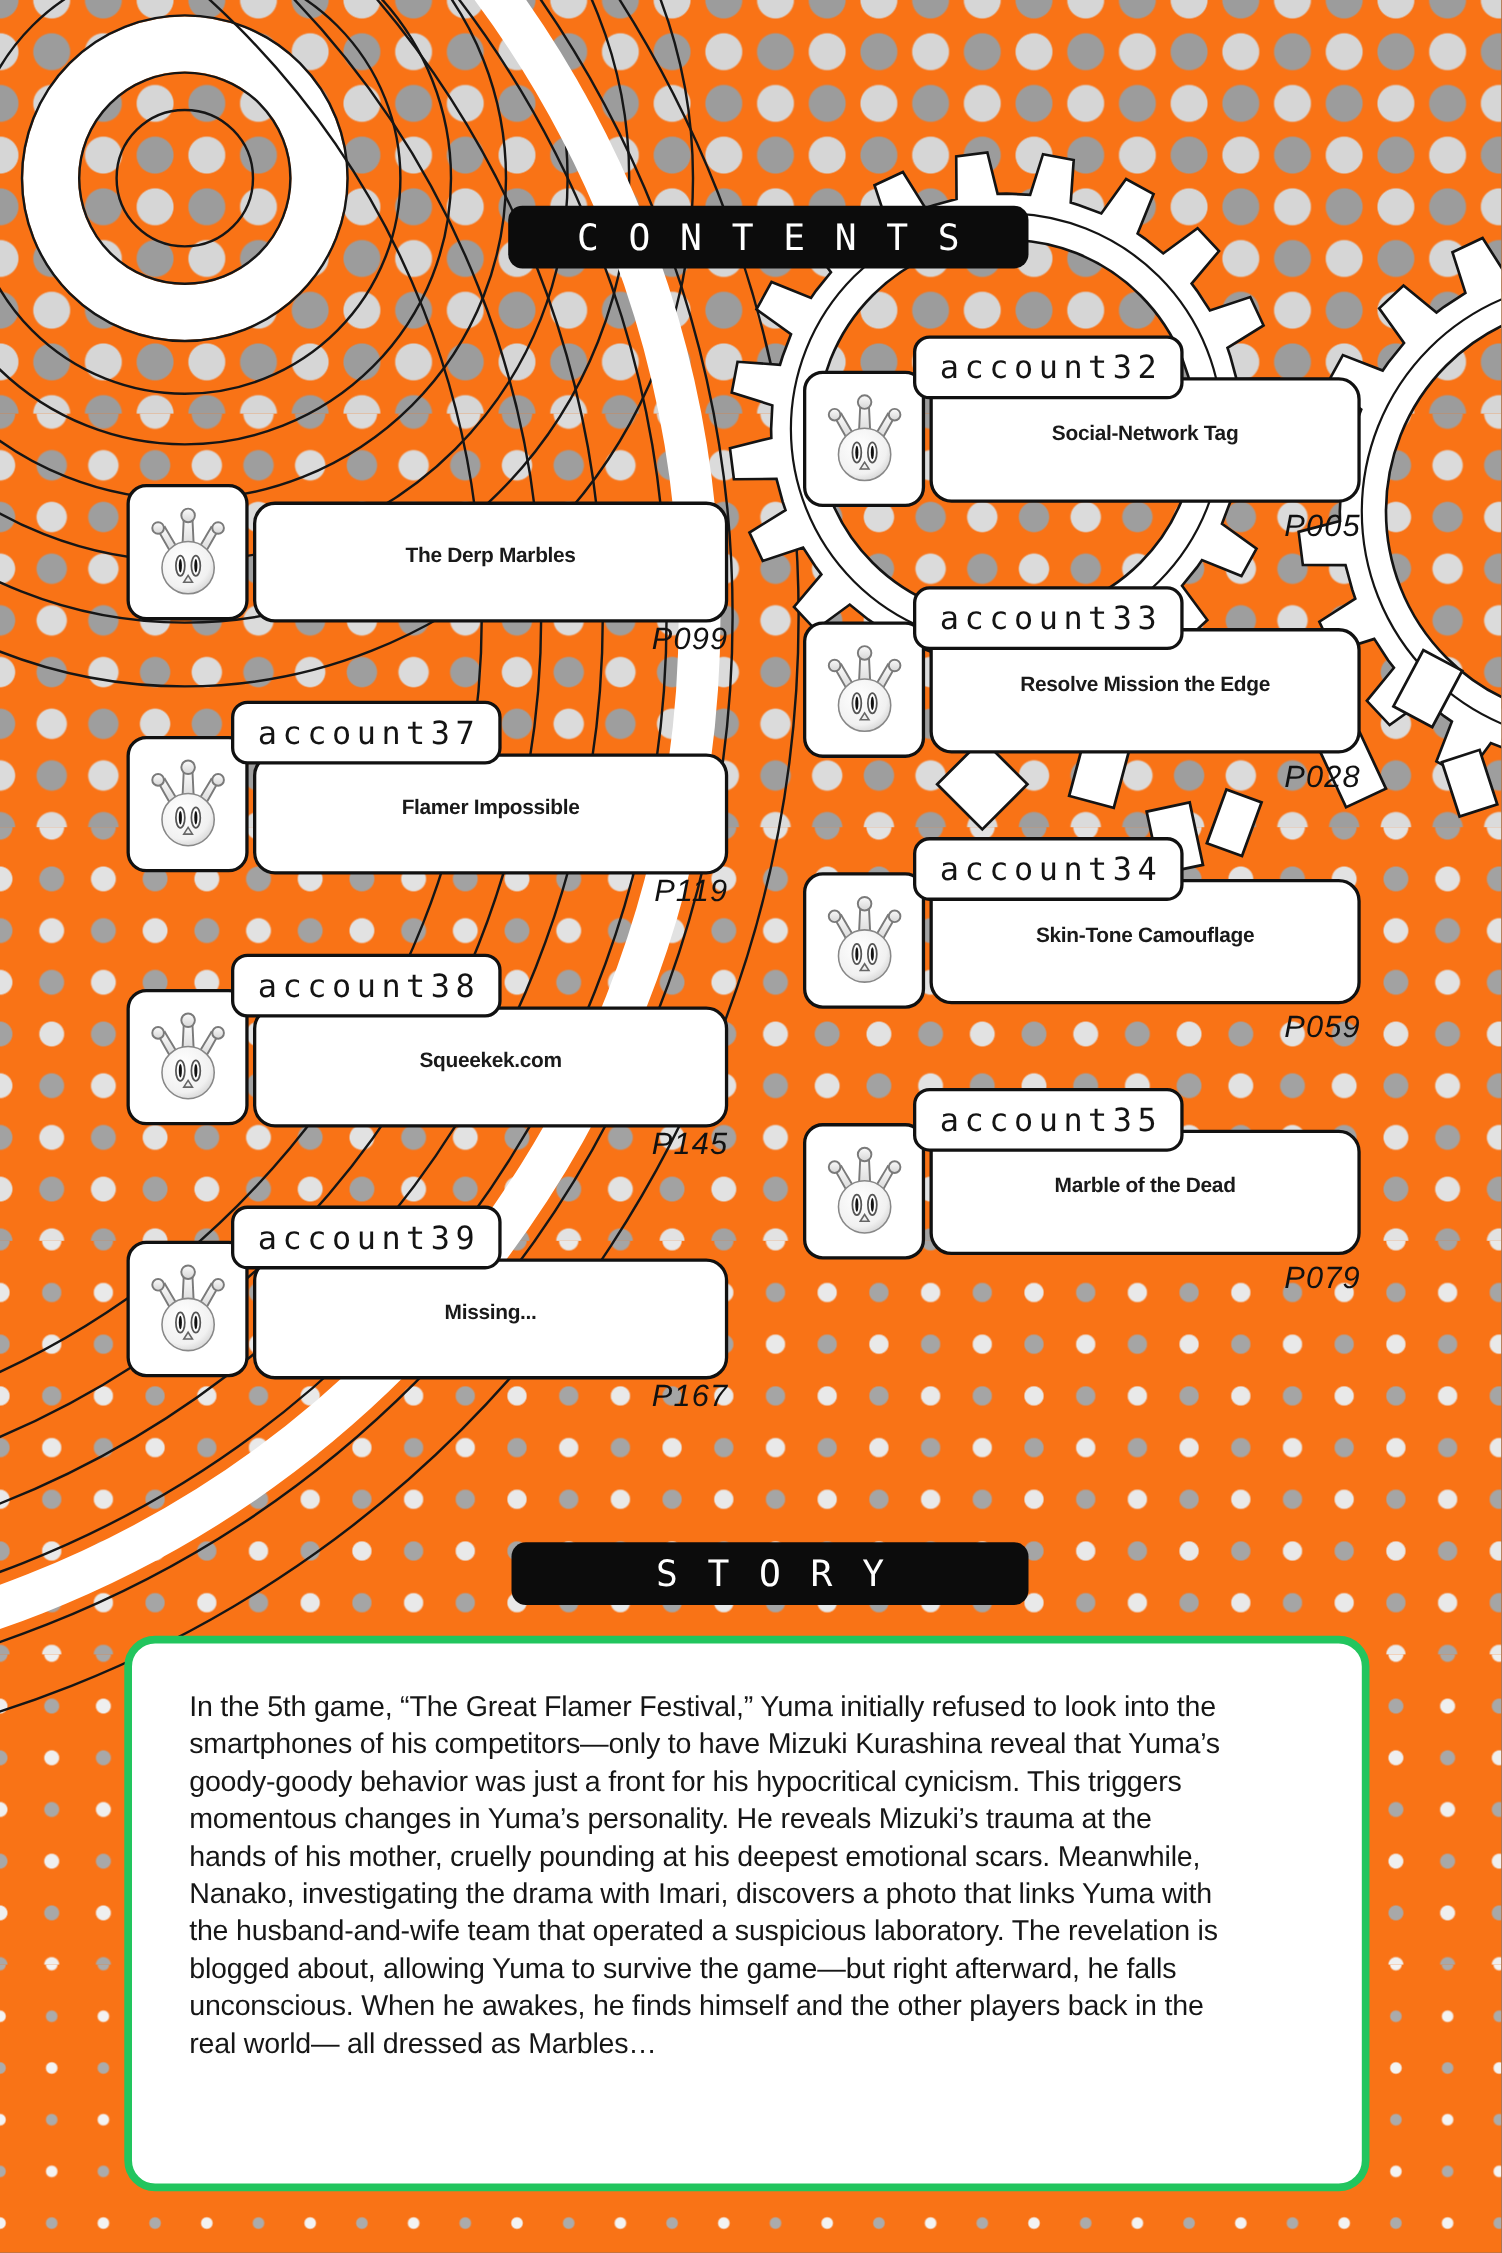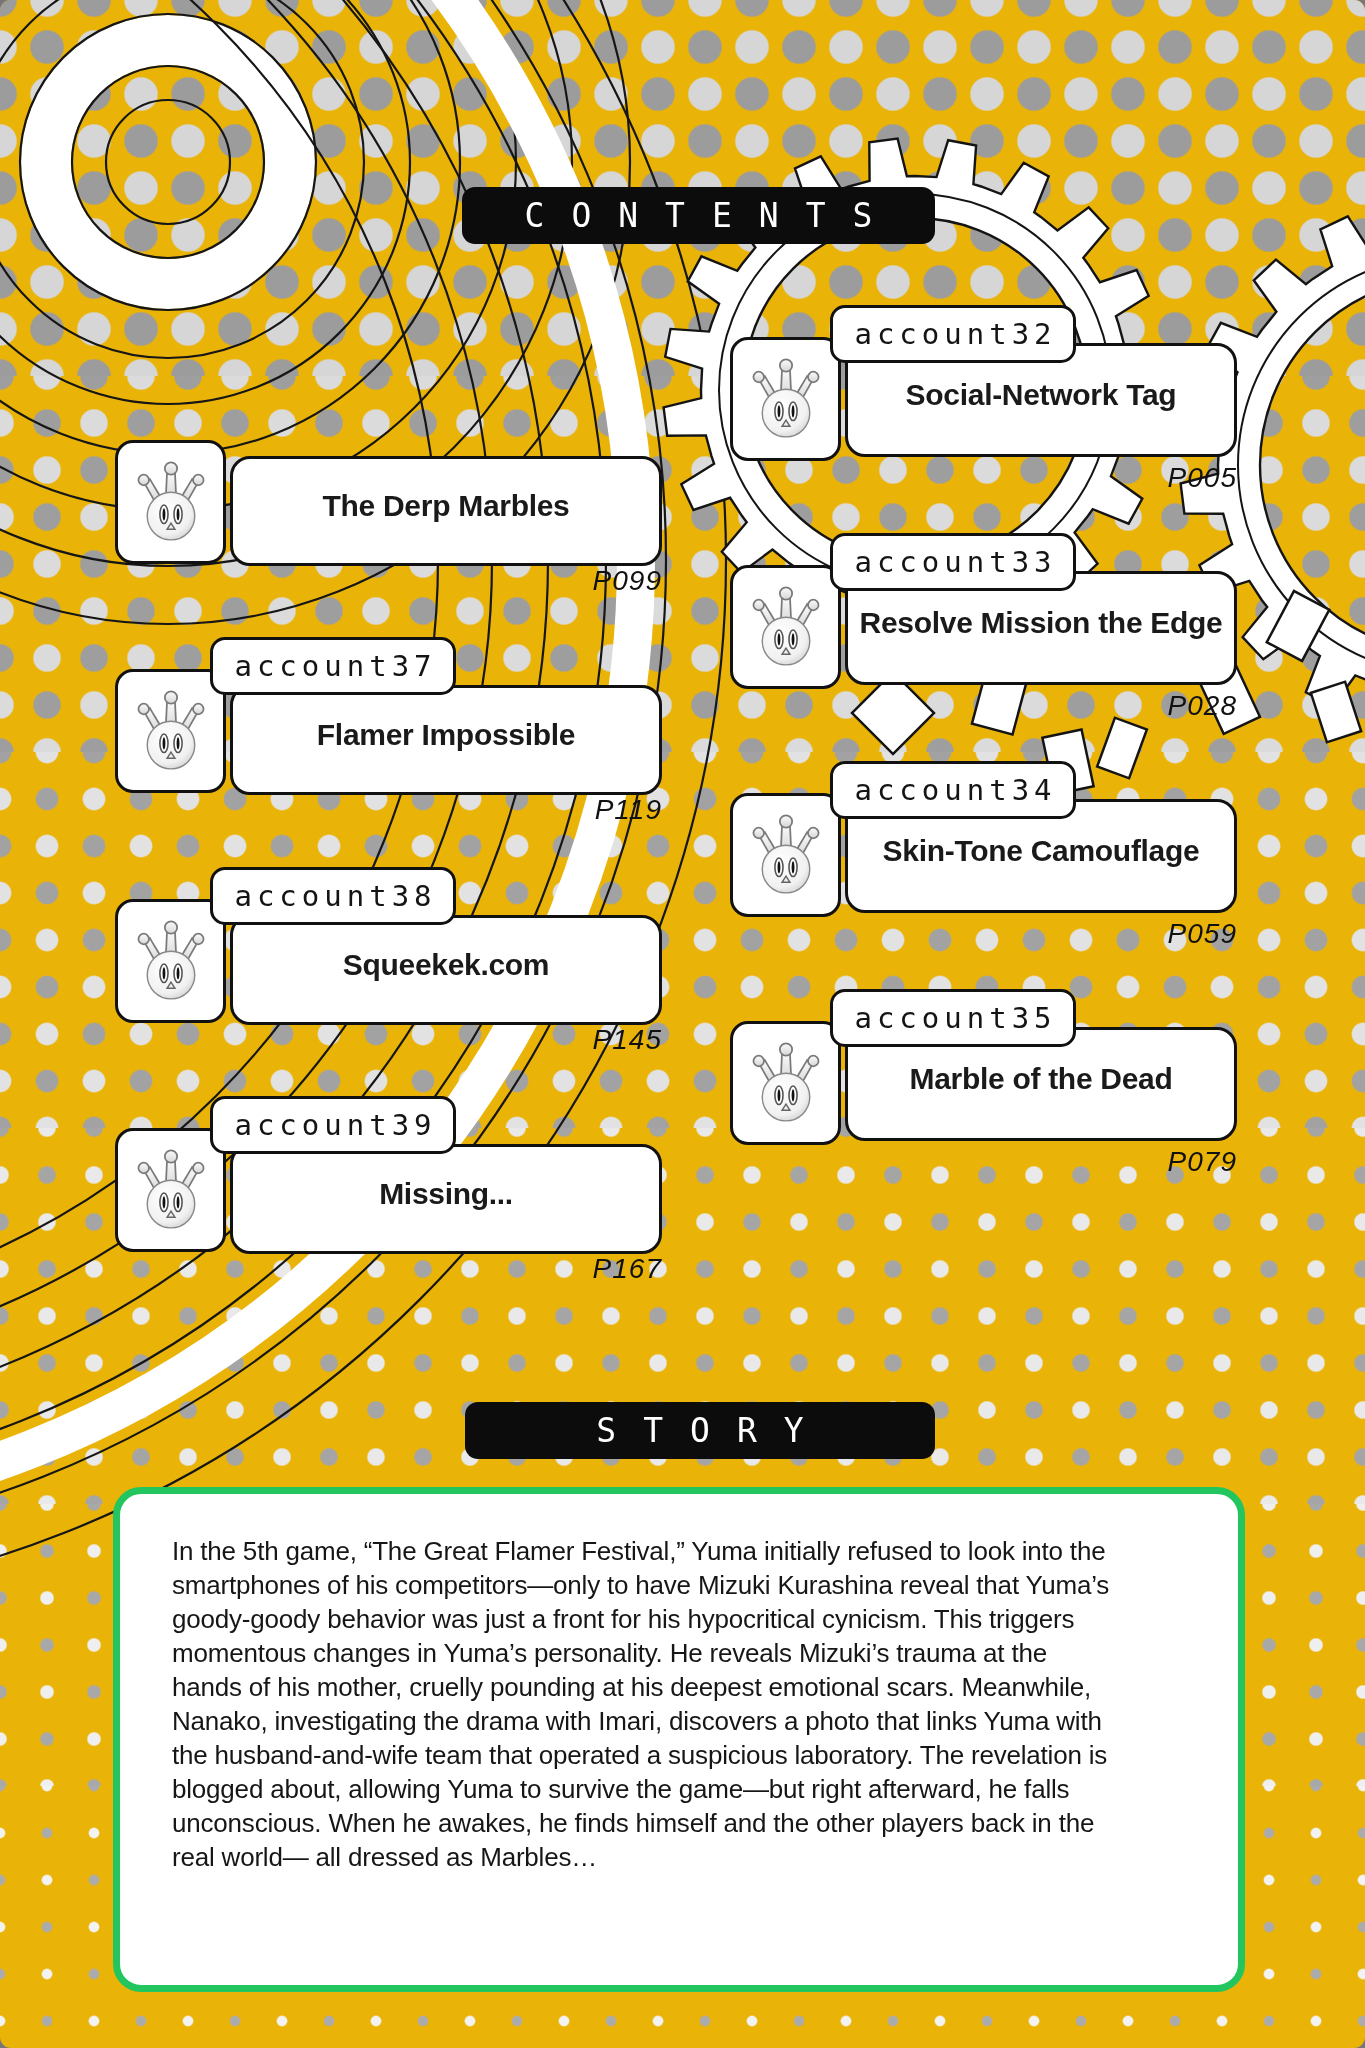--- a/index.html
+++ b/index.html
@@ -1,18 +1,18 @@
 <!DOCTYPE html>
 <html><head>
 <meta charset="utf-8">
 <style>
   html,body{margin:0;padding:0;background:#777;}
   .page-root{
-    position:relative;width:1365px;height:2048px;overflow:hidden;background:#eab308;
-    font-family:"Liberation Sans",sans-serif;margin:0 auto;border-radius:11px;
+    position:relative;width:1365px;height:2048px;overflow:hidden;background:#f97316;
+    font-family:"Liberation Sans",sans-serif;margin:0 auto;
   }
   
   .dots{
     position:absolute;left:0;width:100%;
     background-image:
       radial-gradient(circle, var(--cd) var(--r), transparent calc(var(--r) + 1.5px)),
       radial-gradient(circle, var(--cd) var(--r), transparent calc(var(--r) + 1.5px)),
       radial-gradient(circle, var(--cl) var(--r), transparent calc(var(--r) + 1.5px)),
       radial-gradient(circle, var(--cl) var(--r), transparent calc(var(--r) + 1.5px));
     background-size:94px 94px;
@@ -38,21 +38,21 @@
     display:flex;align-items:center;justify-content:center;
   }
   .icon-box svg{width:88px;height:96px;display:block;}
   .title-box{
     position:absolute;left:115px;top:48px;width:432px;height:110px;background:#fff;
     border:3.5px solid #111;border-radius:20px;z-index:2;box-sizing:border-box;
     display:flex;align-items:center;justify-content:center;
   }
   .col-right .title-box{width:392px;top:38px;height:114px;}
   .title{
-    font-size:30px;font-weight:bold;color:#1a1a1a;letter-spacing:-0.3px;
+    font-size:19px;font-weight:bold;color:#1a1a1a;letter-spacing:-0.3px;
     white-space:nowrap;padding-bottom:10px;
   }
   .label-box{
     position:absolute;left:95px;top:0;width:246px;height:58px;background:#fff;
     border:3px solid #111;border-radius:15px;z-index:3;box-sizing:border-box;
     display:flex;align-items:center;justify-content:center;
   }
   .col-right .label-box{left:100px;}
   .label{
     font-family:"DejaVu Sans Mono",monospace;font-size:29px;color:#141414;

